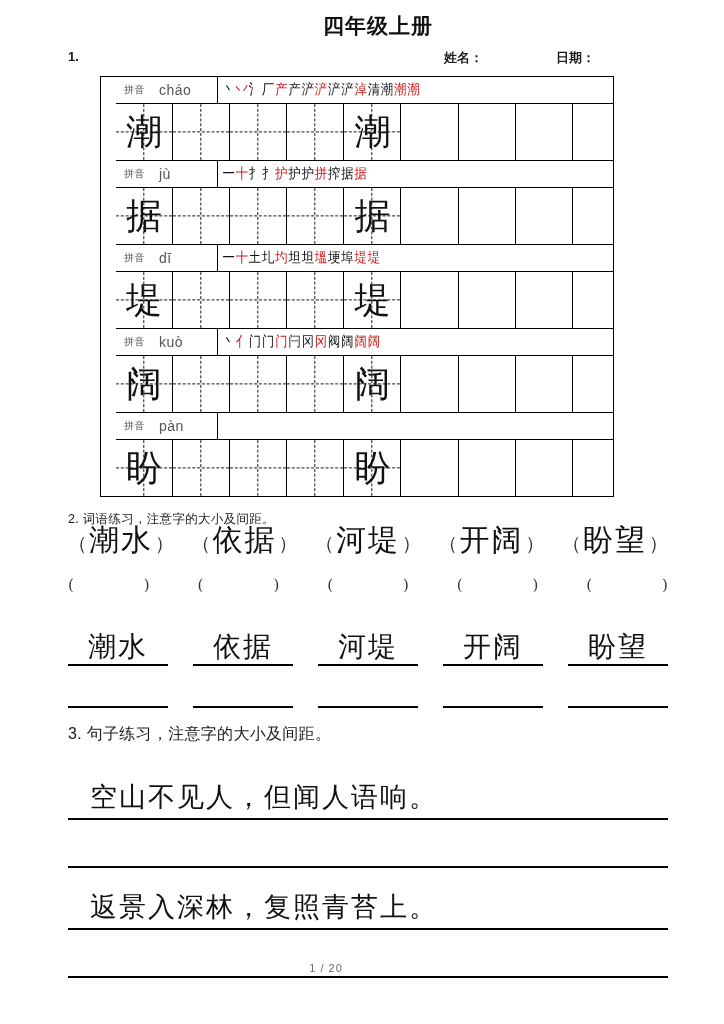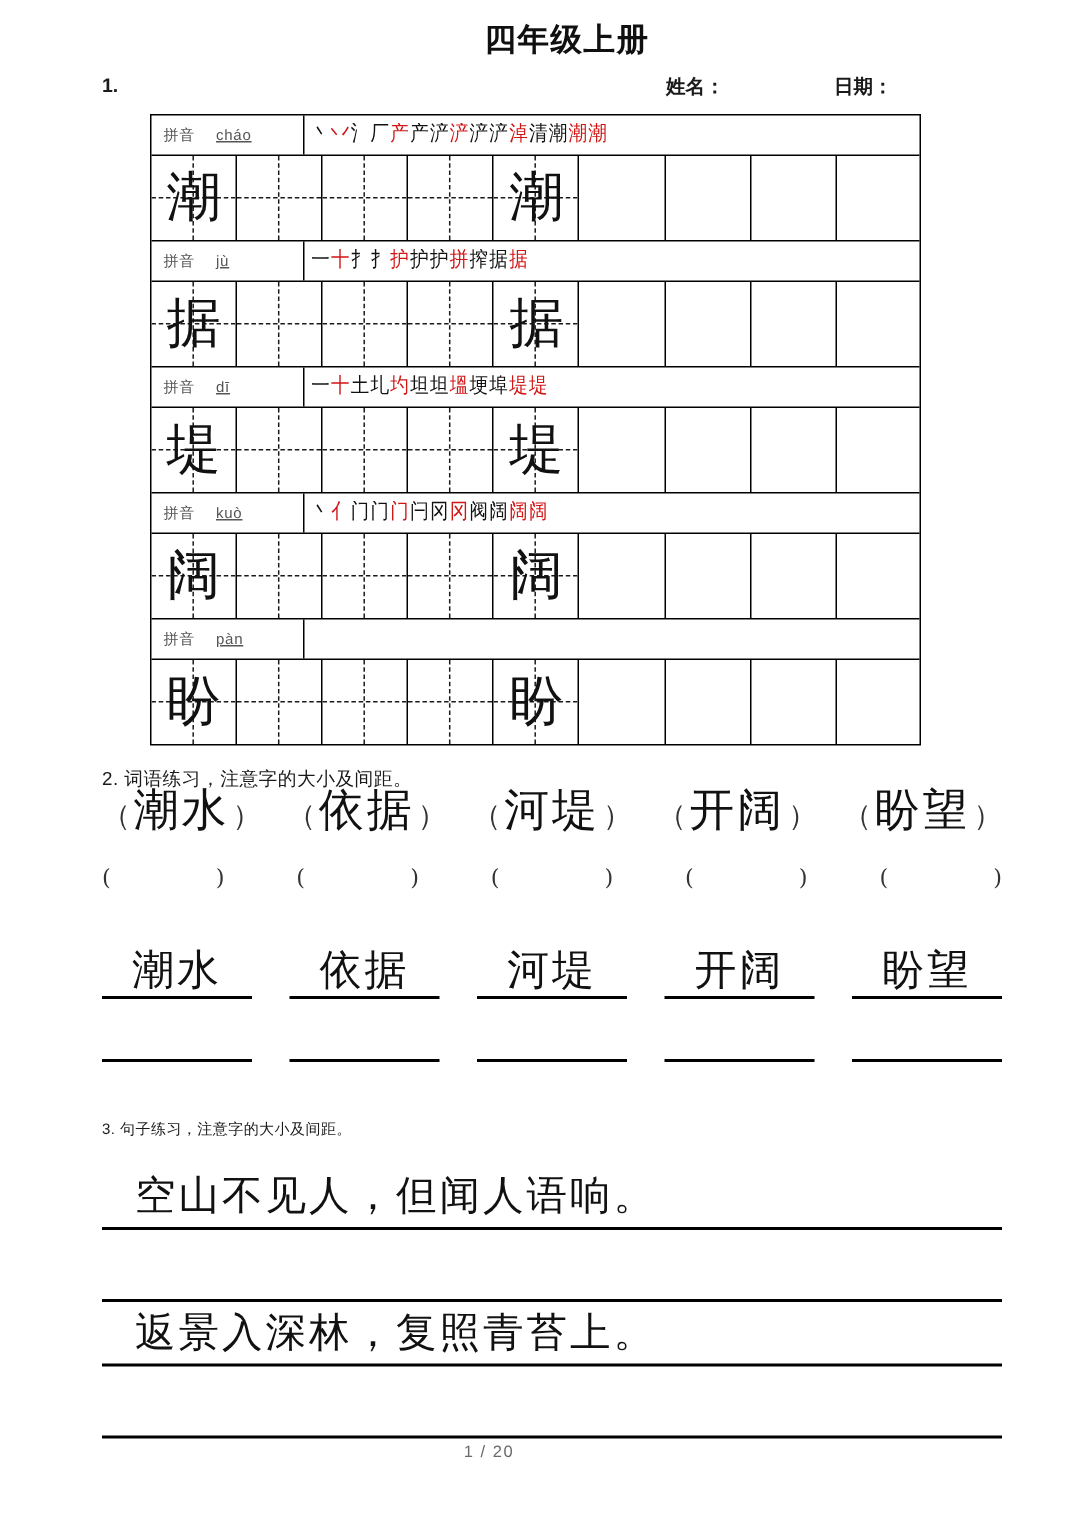--- a/index.html
+++ b/index.html
@@ -69,20 +69,21 @@
   }
 
   
   .char-table {
     position: absolute;
     top: 76px;
     left: 100px;
     width: 514px;
     border: 1.6px solid #000;
     box-sizing: border-box;
+    padding-left: 15px;
   }
   .char-block {
     position: relative;
     border-bottom: 1.6px solid #000;
   }
   .char-block:last-child { border-bottom: none; }
 
   
   .pin-row {
     position: relative;
@@ -99,24 +100,23 @@
     padding-left: 8px;
     gap: 14px;
     flex: none;
   }
   .pin-tag {
     font-size: 10px;
     color: #555;
     letter-spacing: .5px;
   }
   .pin-val {
-    font-size: 10px;
+    font-size: 14px;
     color: #555;
     letter-spacing: .5px;
-    text-decoration: underline;
   }
   .stroke-cell {
     flex: 1 1 auto;
     overflow: hidden;
     display: flex;
     align-items: center;
     padding-left: 4px;
   }
   .stroke-seq {
     font-size: 14px;
@@ -272,23 +272,23 @@
   }
   .ublank {
     width: 100px;
     border-bottom: 2.6px solid #000;
     height: 2px;
   }
 
   
   .sec3-head {
     position: absolute;
-    top: 746px;
-    left: 68px;
-    font-size: 10px;
+    top: 724px;
+    left: 68px;
+    font-size: 16px;
     letter-spacing: .3px;
   }
   .sentence-block {
     position: absolute;
     left: 68px;
     width: 600px;
     text-decoration: underline;
   }
   .sent-line {
     position: relative;
@@ -537,21 +537,21 @@
 
 <div class="sec3-head">3. 句子练习，注意字的大小及间距。</div>
 <div class="sentence-block" id="sentence-block" style="top:772px;">
     <div class="sent-line" style="position: relative; height: 48px;">
       <div class="sent-text">空山不见人，但闻人语响。</div>
       <div class="rule" style="bottom: 0px;"></div>
     </div>
     <div class="sent-line" style="height: 48px;">
       <div class="rule" style="bottom: 0px;"></div>
     </div>
-    <div class="sent-line" style="position: relative; height: 43px; text-align: right;">
+    <div class="sent-line" style="position: relative; height: 62px; text-align: right;">
       <div class="sent-text">返景入深林，复照青苔上。</div>
       <div class="rule" style="bottom: 0px;"></div>
     </div>
     <div class="sent-line" style="height: 48px;">
       <div class="rule" style="bottom: 0px;"></div>
     </div>
   </div>
 
 <div class="footer">1 / 20</div>
 

